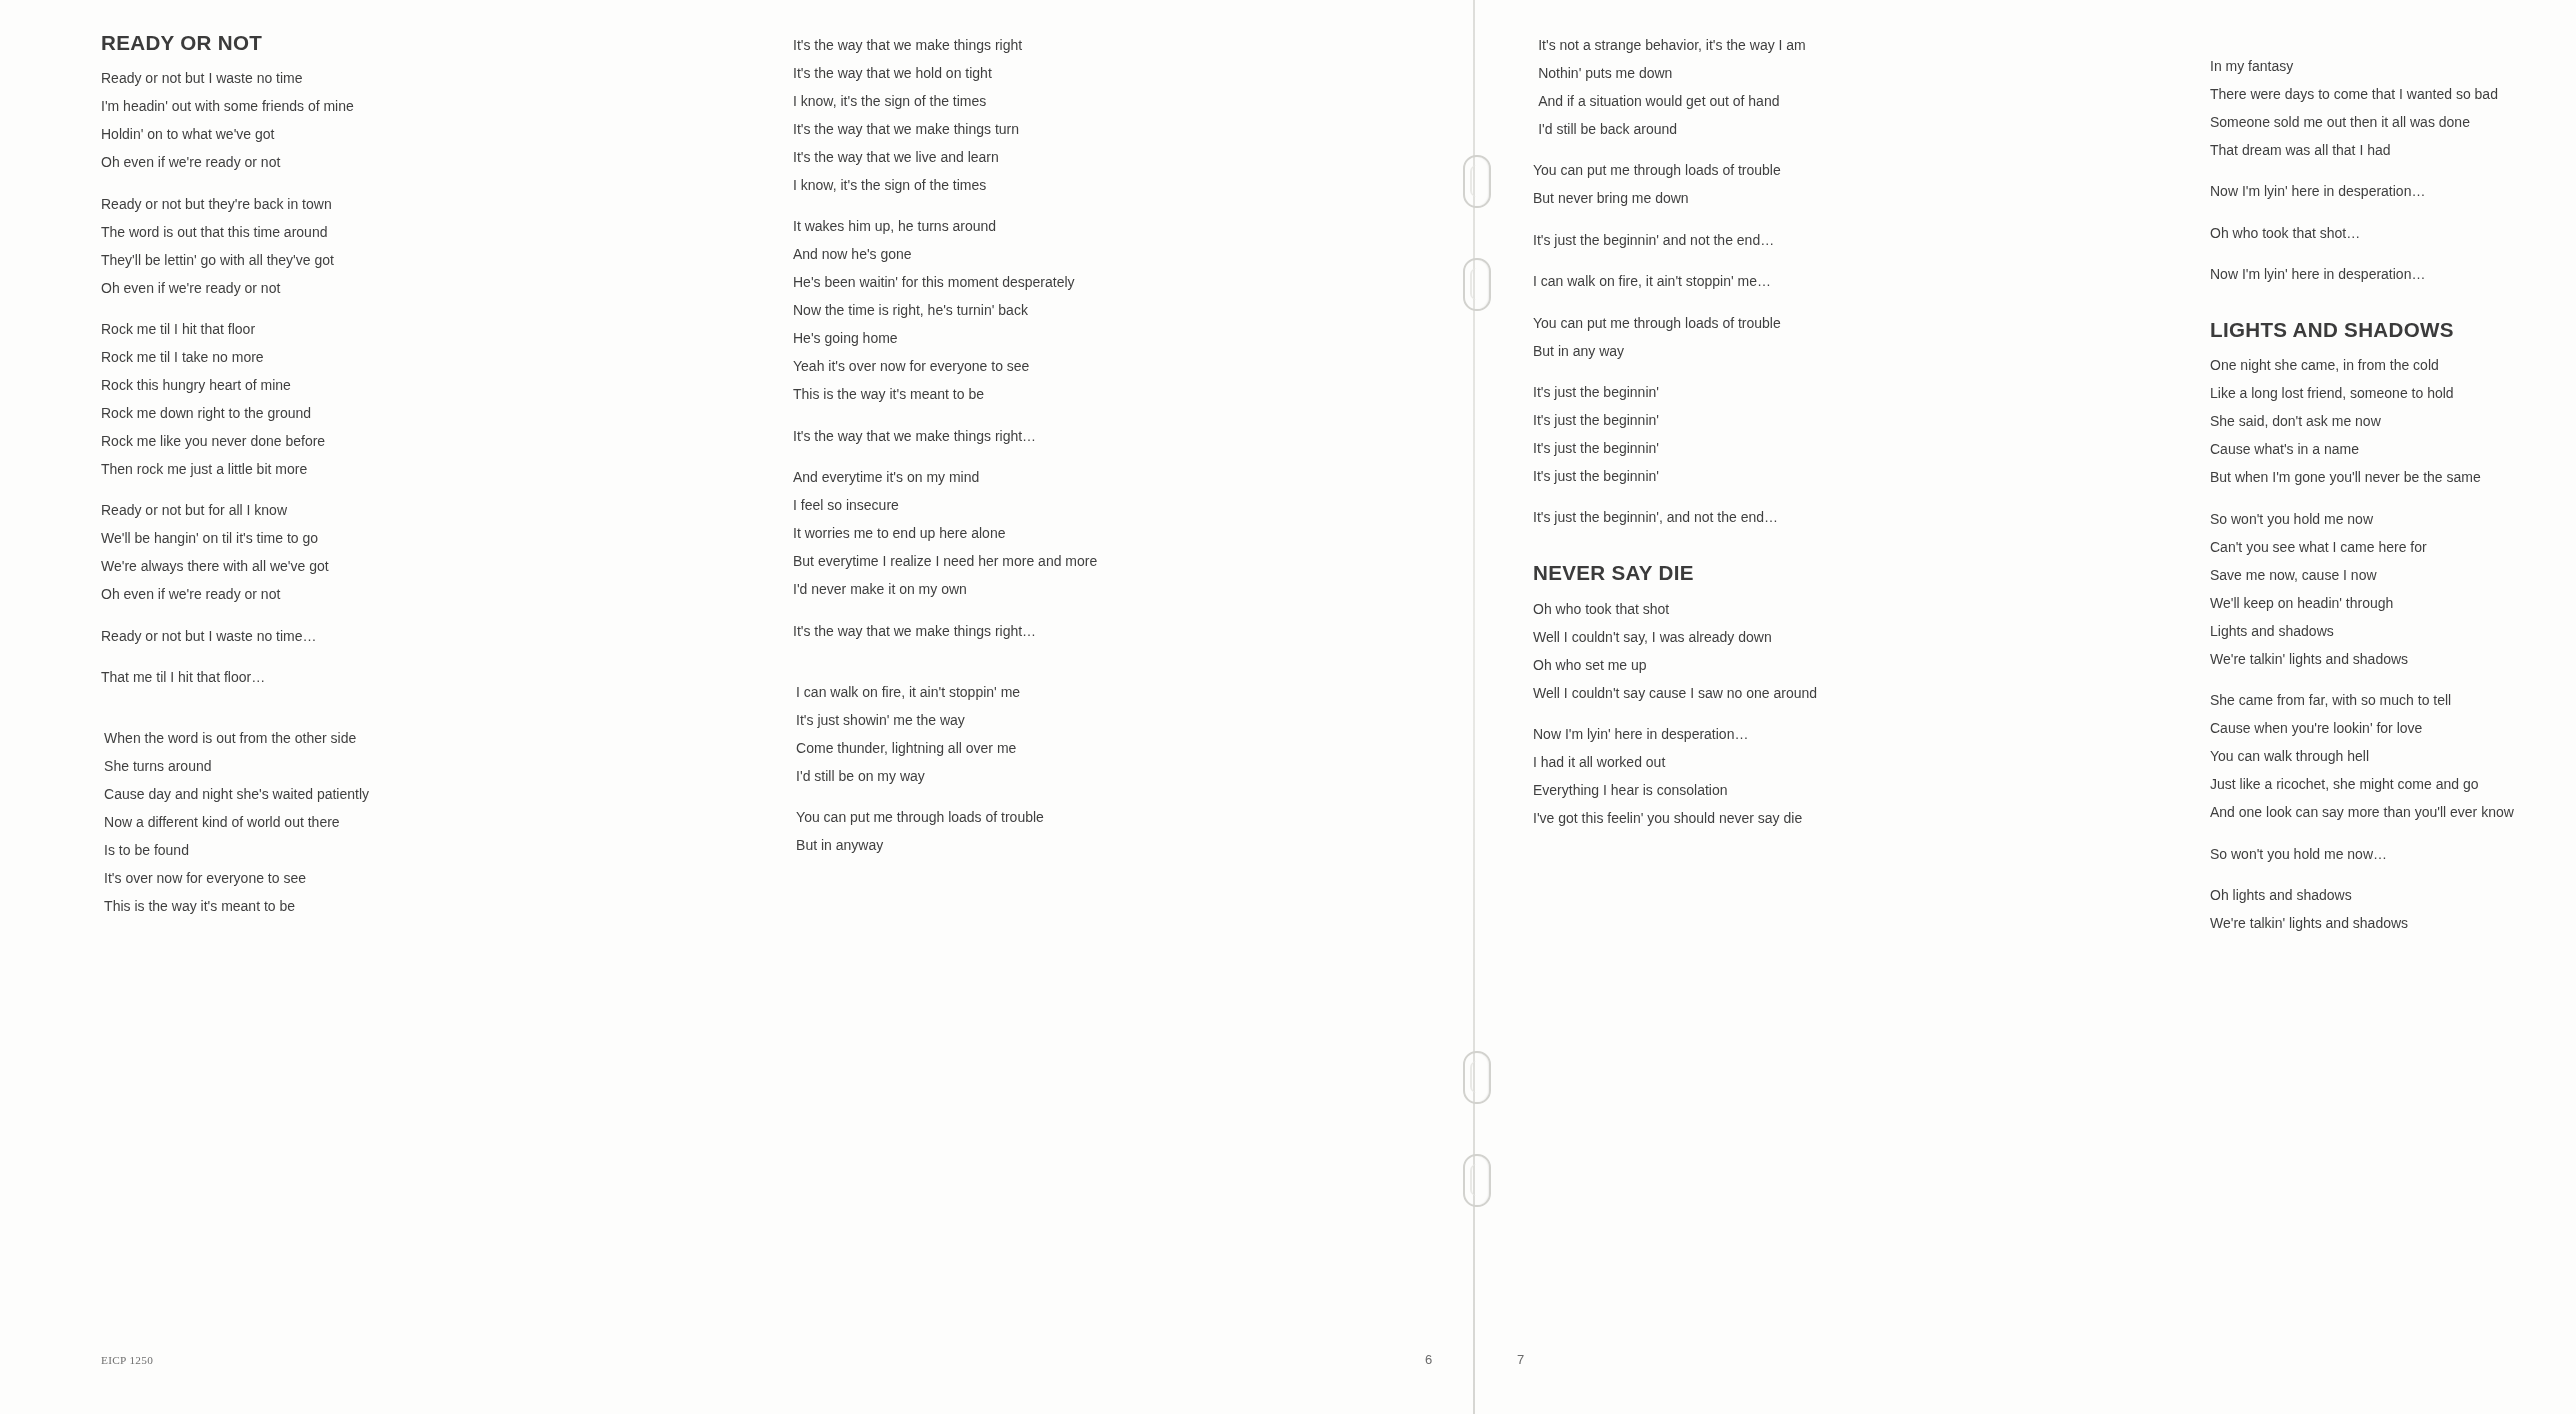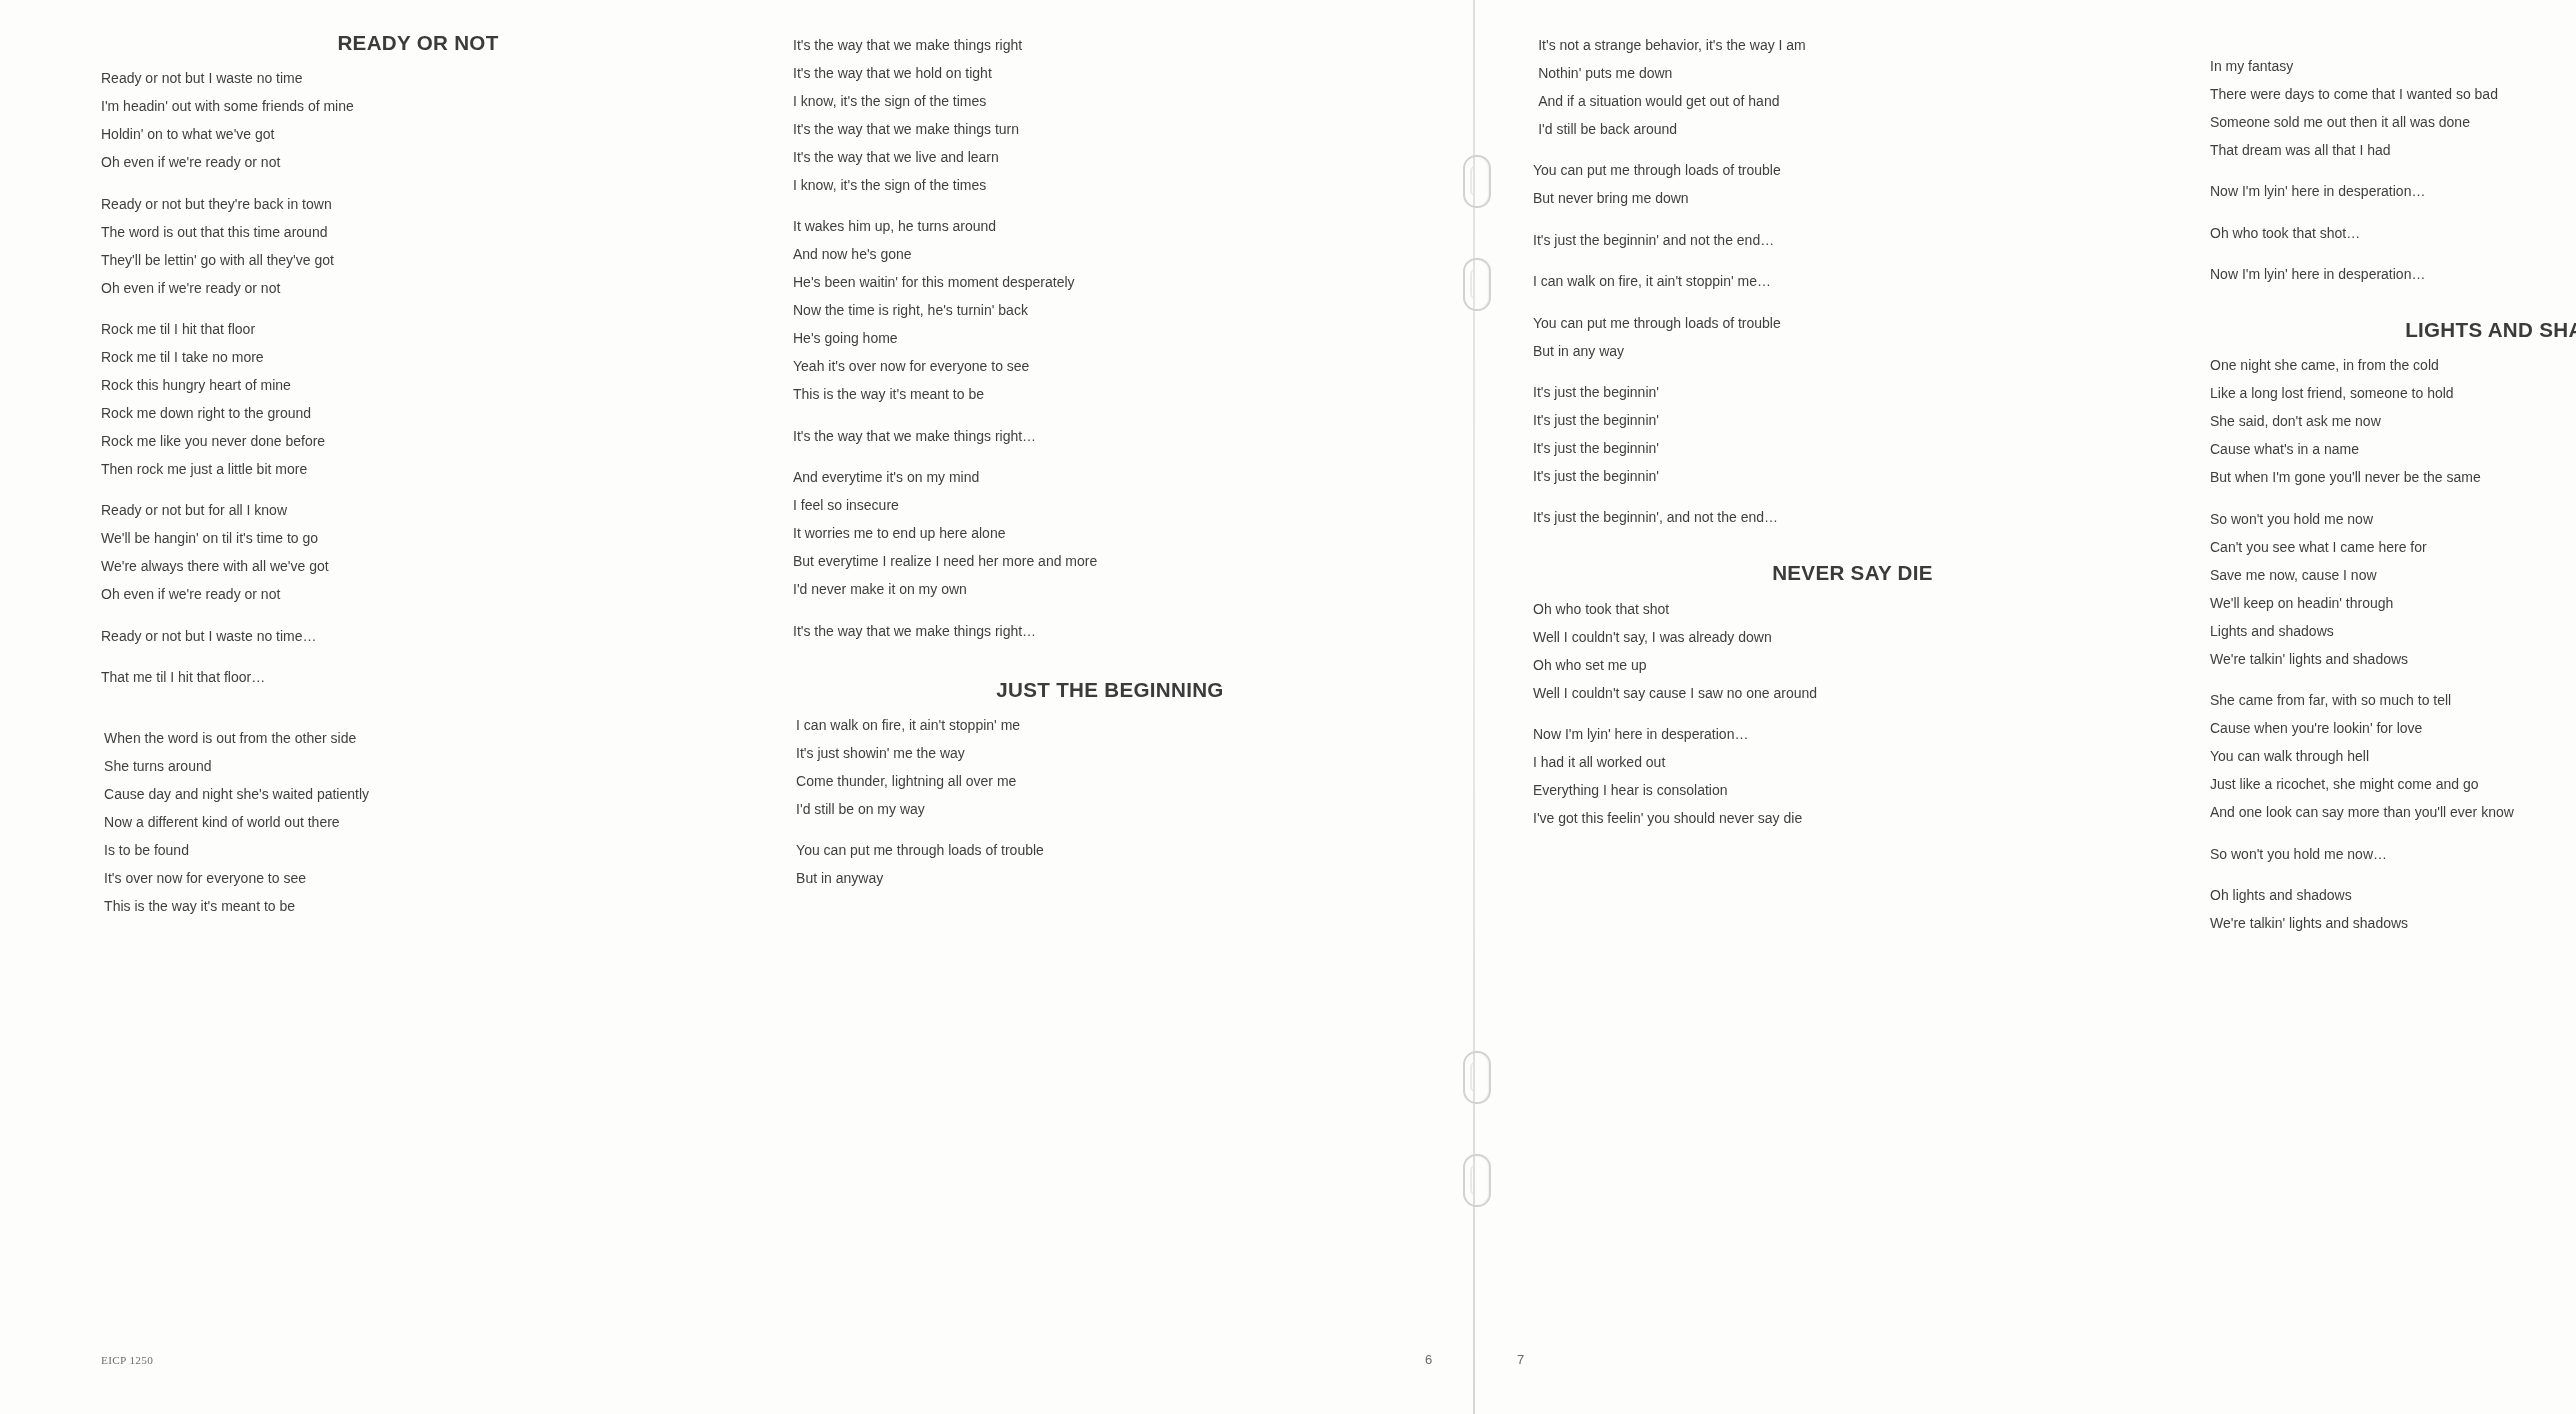--- a/index.html
+++ b/index.html
@@ -71,21 +71,20 @@
     position: absolute;
     box-sizing: border-box;
   }
   .song-title {
     font-size: 20.6px;
     font-weight: bold;
     letter-spacing: 0.3px;
     color: #3b3b3b;
     margin: 0 0 9.3px 0;
     font-family: "Liberation Sans", sans-serif;
-    text-align: center;
   }
   .song-title.indent { margin-left: 3.1px; }
   .stanza {
     margin: 0 0 13.4px 0;
     font-size: 14px;
     line-height: 28px;
     color: #3f3f3f;
     white-space: pre-line;
   }
   .stanza:last-child { margin-bottom: 0; }
@@ -167,21 +166,20 @@
 This is the way it's meant to be</p>
       <p class="stanza">It's the way that we make things right…</p>
       <p class="stanza">And everytime it's on my mind
 I feel so insecure
 It worries me to end up here alone
 But everytime I realize I need her more and more
 I'd never make it on my own</p>
       <p class="stanza">It's the way that we make things right…</p>
     </div>
     <div class="song-block" style="margin-top:33px;">
-      <h2 class="song-title">JUST THE BEGINNING</h2>
       <p class="stanza" style="margin-left:3.1px;">I can walk on fire, it ain't stoppin' me
 It's just showin' me the way
 Come thunder, lightning all over me
 I'd still be on my way</p>
       <p class="stanza" style="margin-left:3.1px;">You can put me through loads of trouble
 But in anyway</p>
     </div>
   </div>
 
   <div class="gutter">

